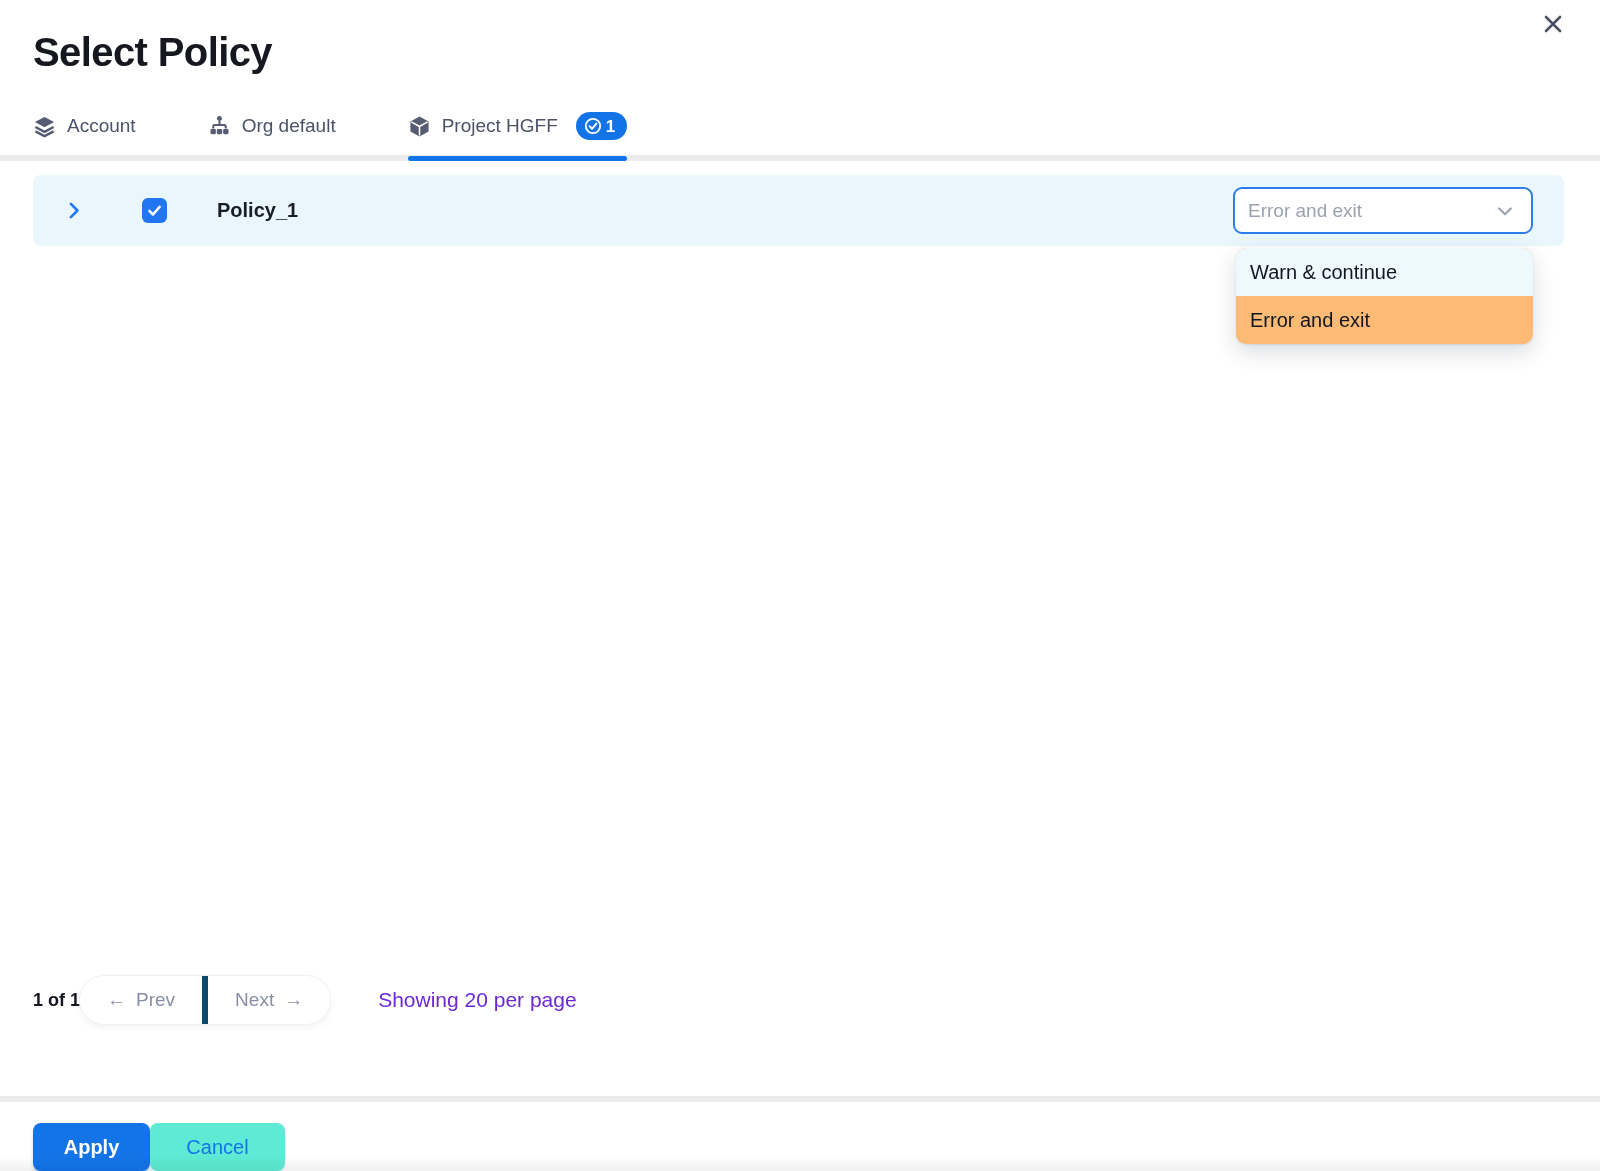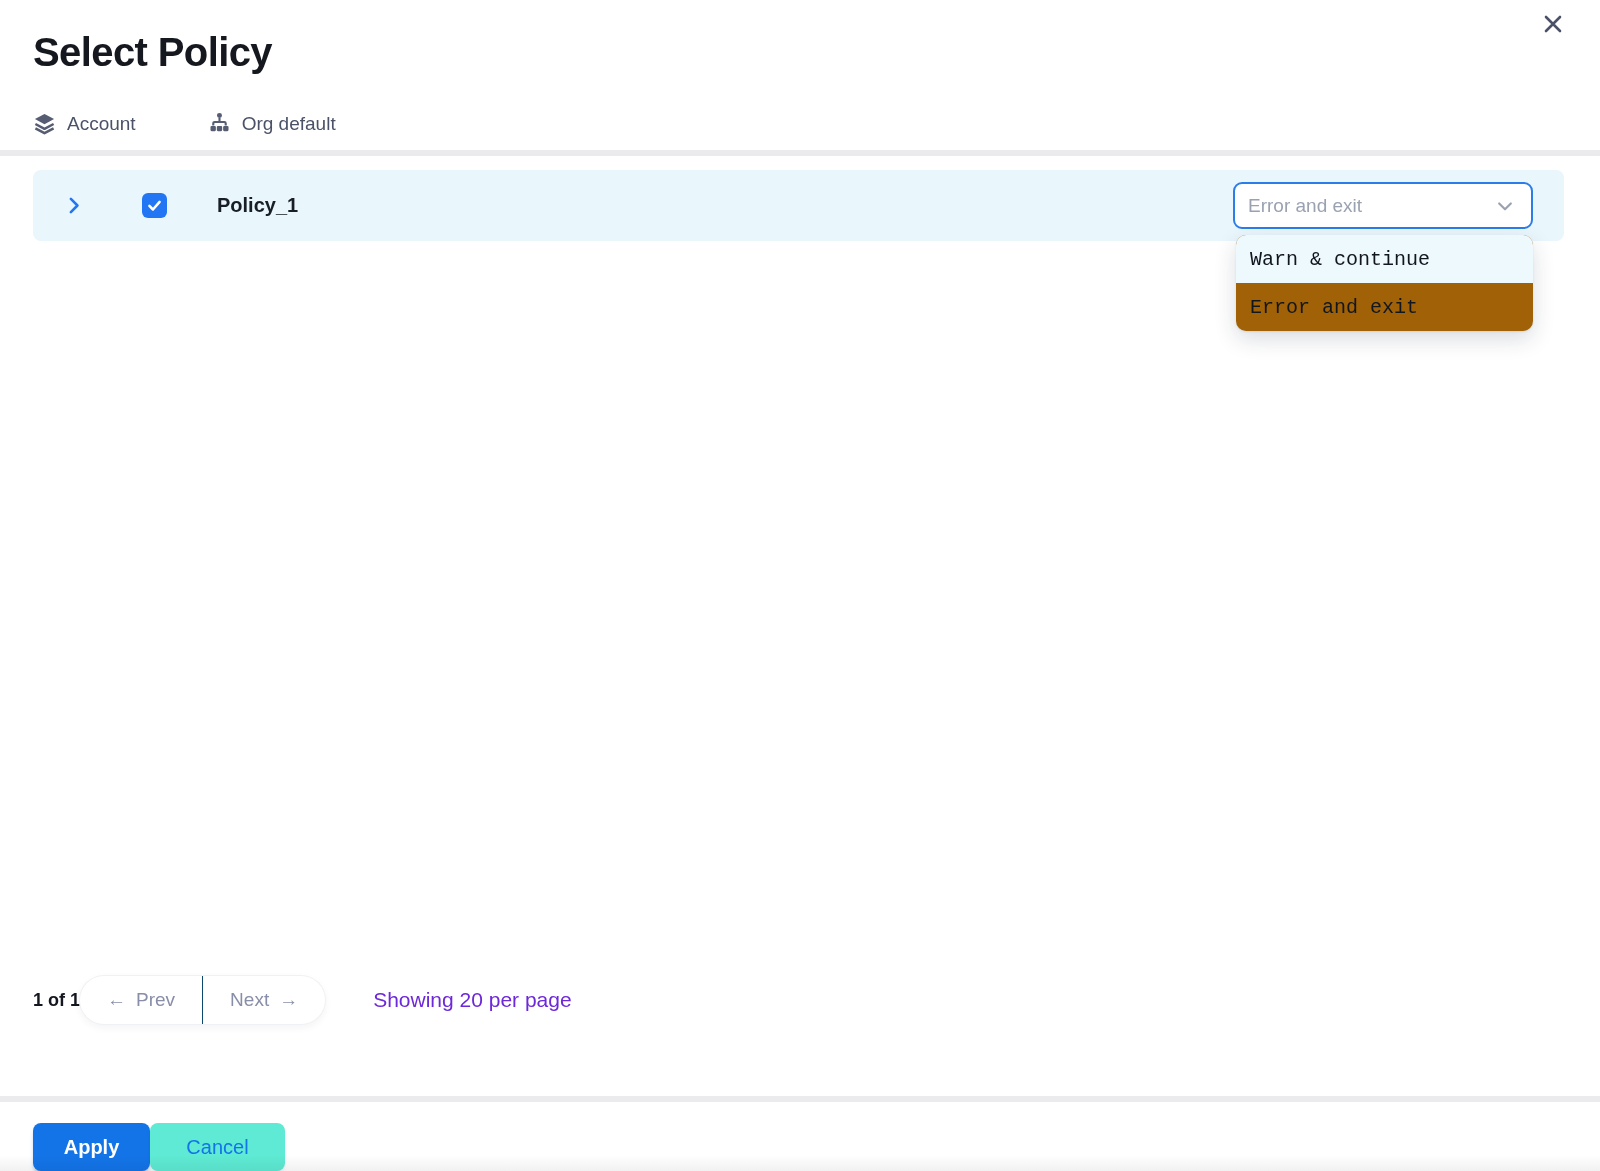--- a/index.html
+++ b/index.html
@@ -147,28 +147,27 @@
     padding: 0 16px 0 13px;
     cursor: pointer;
   }
   .select-value {
     font-size: 19px;
     color: #9aa2b2;
   }
   .dropdown-menu {
     position: absolute;
     right: 31px;
-    top: 65px;
+    top: 73px;
     width: 297px;
-    background: #a16207;
+    background: #fdba74;
     border-radius: 10px;
     box-shadow: 0 1px 2px rgba(25,35,60,0.10), 0 8px 22px rgba(25,35,60,0.16);
     overflow: hidden;
     z-index: 5;
-    font-family: Liberation Mono, monospace;
   }
   .dropdown-option {
     height: 48px;
     display: flex;
     align-items: center;
     padding-left: 14px;
     font-size: 20px;
     color: #12161f;
     cursor: pointer;
   }
@@ -200,21 +199,21 @@
     align-items: center;
     gap: 10px;
     padding: 0 27px;
     border: none;
     background: transparent;
     font-size: 19px;
     font-family: inherit;
     color: #888ea8;
     cursor: pointer;
   }
-  .pg-btn + .pg-btn { border-left: 1px solid #0c4a6e; }
+  .pg-btn + .pg-btn { border-left: 6px solid #0c4a6e; }
   .per-page {
     font-size: 21px;
     color: #6d28d9;
     margin-left: 48px;
   }
 
   
   .footer {
     border-top: 6px solid #ebebed;
     padding: 21px 0 0 33px;
@@ -275,20 +274,38 @@
           <circle cx="12" cy="3.6" r="2.6" fill="#565c72"></circle>
           <path d="M12 6 V10 M5.5 14 V12 Q5.5 10.5 7 10.5 H17 Q18.5 10.5 18.5 12 V14" fill="none" stroke="#565c72" stroke-width="2.2"></path>
           <rect x="2.6" y="14.5" width="5.6" height="5.6" rx="1.2" fill="#565c72"></rect>
           <rect x="9.2" y="14.5" width="5.6" height="5.6" rx="1.2" fill="#565c72"></rect>
           <rect x="15.8" y="14.5" width="5.6" height="5.6" rx="1.2" fill="#565c72"></rect>
         </svg>
       </span>
       <span>Org default</span>
     </div>
 
+    <div class="tab active">
+      <span class="ticon">
+        <svg width="23" height="23" viewBox="0 0 24 24">
+          <path d="M12 1.5 L21.5 6.8 V17.2 L12 22.5 L2.5 17.2 V6.8 Z" fill="#565c72"></path>
+          <path d="M12 12 L12 21.5 M12 12 L3.5 7.2 M12 12 L20.5 7.2" stroke="#ffffff" stroke-width="1.6" fill="none"></path>
+        </svg>
+      </span>
+      <span>Project HGFF</span>
+      <span class="tab-badge">
+        <span style="display:flex;">
+          <svg width="18" height="18" viewBox="0 0 20 20">
+            <circle cx="10" cy="10" r="8" fill="none" stroke="#ffffff" stroke-width="2"></circle>
+            <path d="M6.2 10.2 L9 13 L13.8 7.4" fill="none" stroke="#ffffff" stroke-width="2.2" stroke-linecap="round" stroke-linejoin="round"></path>
+          </svg>
+        </span>
+        <span>1</span>
+      </span>
+    </div>
   </div>
 
   <div class="content">
     <div class="policy-row">
       <button class="expander">
         <span style="display:flex;">
           <svg width="21" height="21" viewBox="0 0 24 24" fill="none" stroke="#2276f3" stroke-width="3" stroke-linecap="round" stroke-linejoin="round">
             <path d="M9 4.5 L16.5 12 L9 19.5"></path>
           </svg>
         </span>

